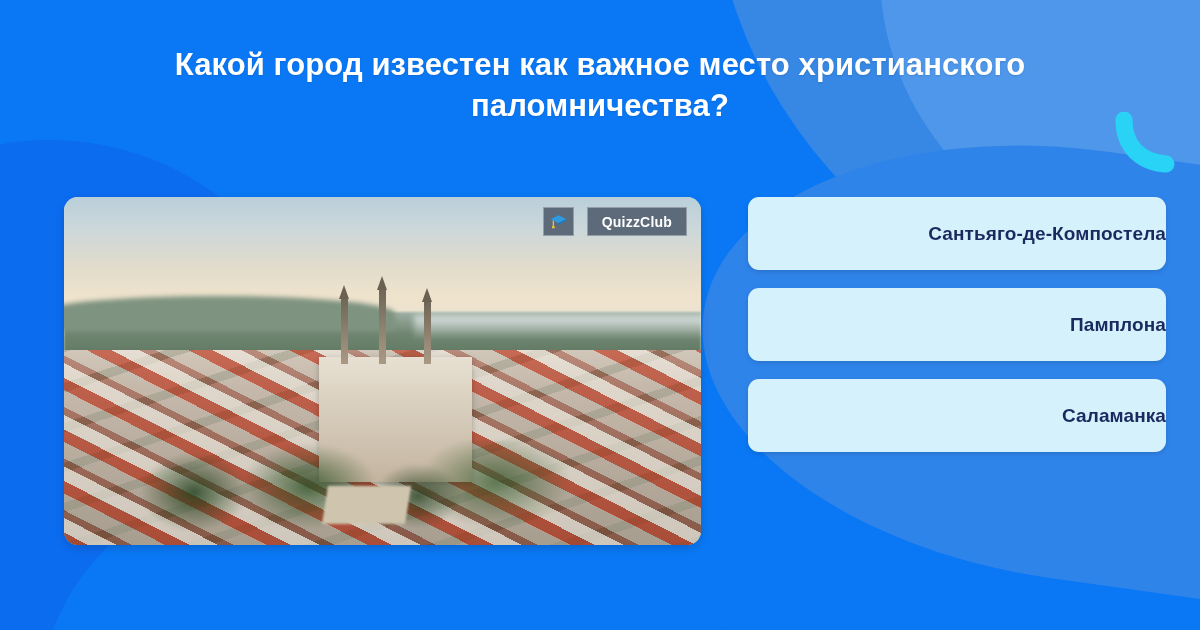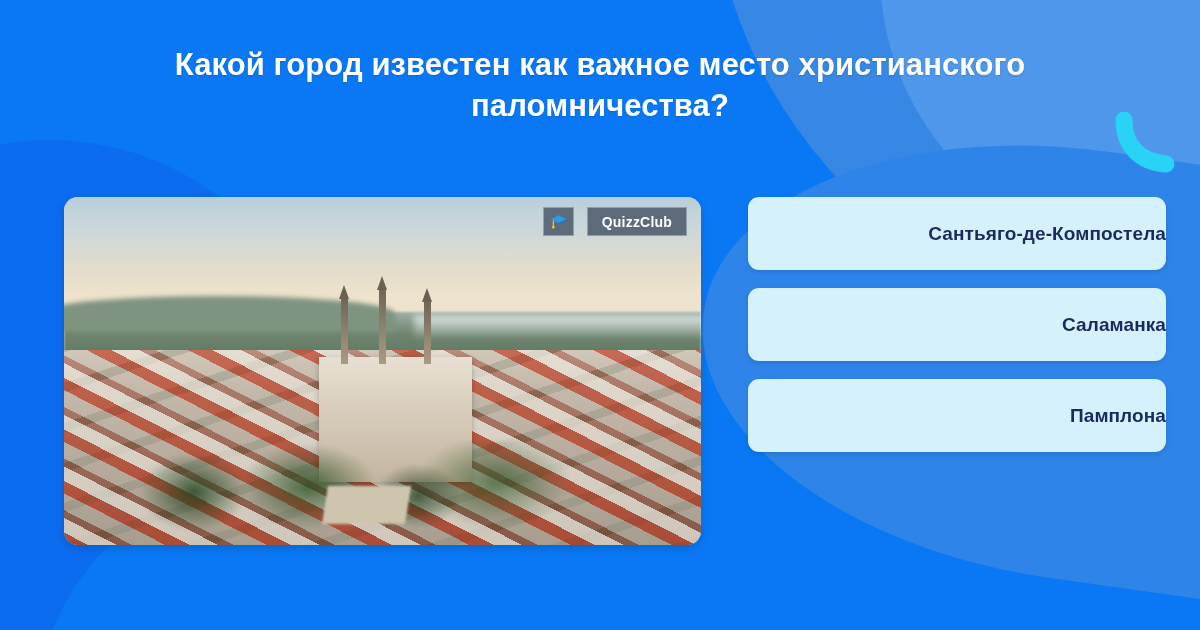--- a/index.html
+++ b/index.html
@@ -273,20 +273,20 @@
       </div>
       <div class="wm-name">QuizzClub</div>
     </div>
   </div>
 
   <div class="answers">
     <div class="answer">
       <span>Сантьяго-де-Компостела</span>
     </div>
     <div class="answer">
+      <span>Памплона</span>
+    </div>
+    <div class="answer">
       <span>Саламанка</span>
     </div>
-    <div class="answer">
-      <span>Памплона</span>
-    </div>
   </div>
 
 </div>
 
 </body></html>

